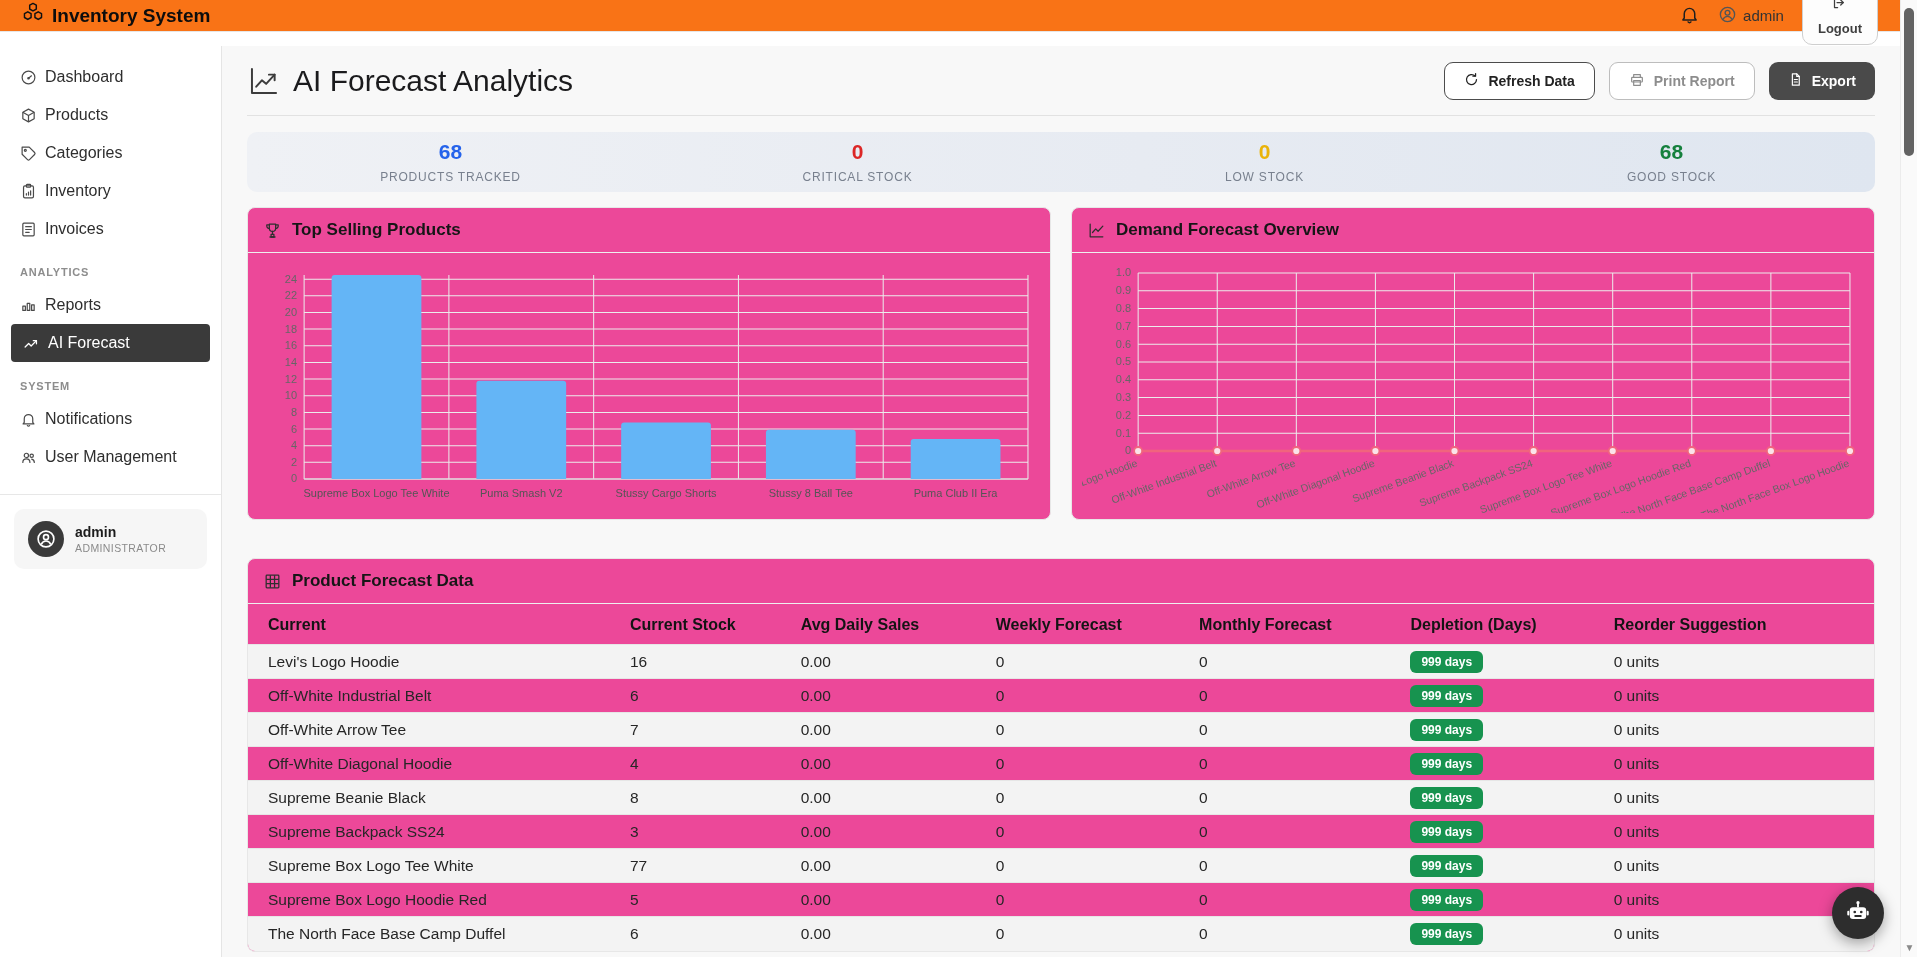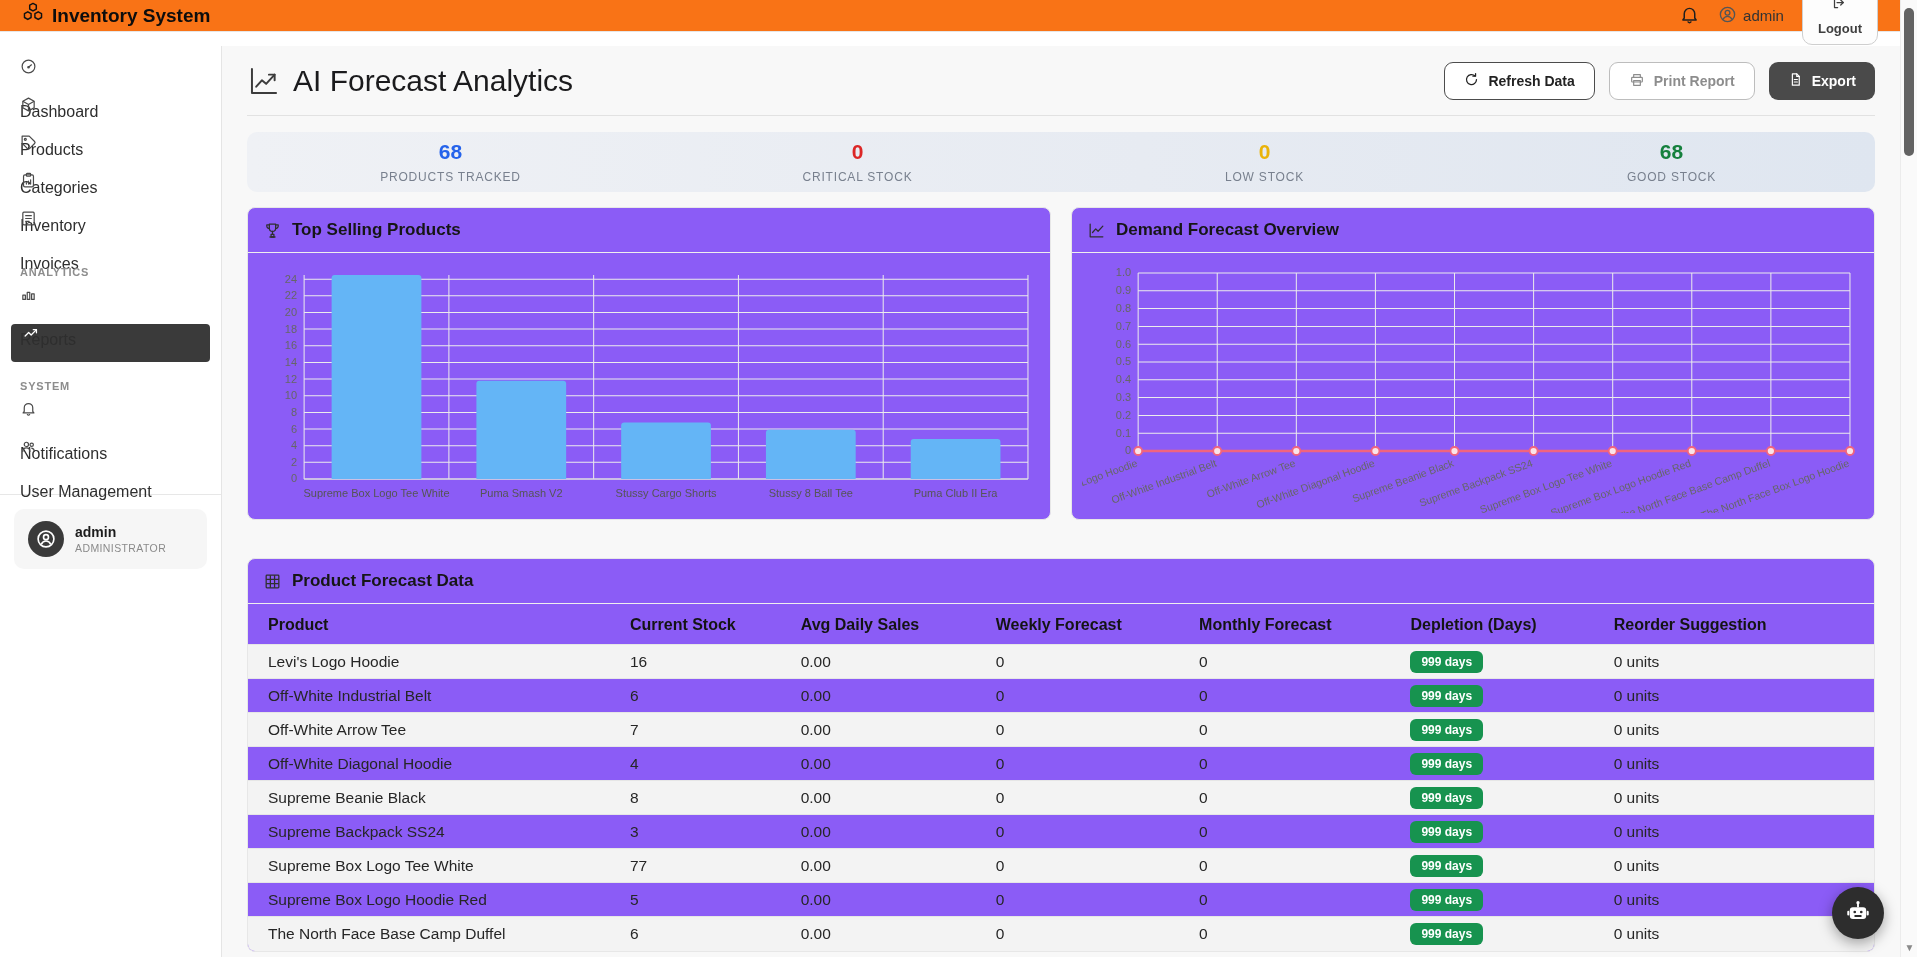--- a/index.html
+++ b/index.html
@@ -11,21 +11,21 @@
             border-bottom:1px solid #e6e6e6; display:flex; align-items:center; justify-content:space-between; padding:0 22px; z-index:5;}
   .brand { display:flex; align-items:center; gap:8px; font-size:19px; font-weight:bold; color:#0d0d0d; }
   .topbar-right { display:flex; align-items:center; gap:18px; }
   .icon-btn { background:none; border:none; color:#2b2b2b; display:flex; align-items:center; cursor:pointer; }
   .user-chip { display:flex; align-items:center; gap:6px; font-size:15px; color:#333; }
   .logout-btn { display:flex; align-items:center; gap:8px; border:1px solid #cfcfcf; background:#fdfdfd;
             border-radius:10px; padding:8px 15px; font-size:13px; font-weight:bold; color:#3f3f3f; cursor:pointer;flex-direction:column; }
 
   
   .sidebar { position:absolute; top:46px; left:0; bottom:0; width:222px; background:#fff; border-right:1px solid #e5e5e5; padding-top:12px; }
-  .side-item { display:flex; gap:28px; height:38px; padding:0 20px; font-size:16px; color:#2e2e2e; cursor:pointer;flex-direction:column; }
+  .side-item { display:flex; align-items:center; gap:8px; height:38px; padding:0 20px; font-size:16px; color:#2e2e2e; cursor:pointer; }
   .side-item .ic { display:flex; color:#4a4a4a; }
   .side-item.active { background:var(--active-bg,#3a3a3a); color:#fff; margin:0 11px 0 11px; padding:0 12px; border-radius:4px; }
   .side-item.active .ic { color:#fff; }
   .side-section { font-size:11px; font-weight:bold; letter-spacing:.8px; color:#8d8d8d; padding:18px 20px 8px; }
   .side-divider { border-top:1px solid #e7e7e7; margin:18px 0 14px; }
   .profile-card { margin:0 14px; background:#f6f6f6; border-radius:10px; padding:12px 14px; display:flex; align-items:center; gap:11px; }
   .avatar { width:36px; height:36px; border-radius:50%; background:#3a3a3a; color:#fff; display:flex; align-items:center; justify-content:center; }
   .profile-name { font-size:14px; font-weight:bold; color:#1c1c1c; }
   .profile-role { font-size:10.5px; color:#8a8a8a; letter-spacing:.4px; margin-top:2px;}
 
@@ -45,21 +45,21 @@
   
   .stats-bar { margin-top:16px; height:60px; border-radius:10px;
                background:linear-gradient(90deg,#eff1f5 0%,#e7ebf2 55%,#dfe6f0 100%);
                display:flex; align-items:center; }
   .stat { flex:1; text-align:center; }
   .stat-value { font-size:21px; font-weight:bold; }
   .stat-label { font-size:12px; color:#78808e; letter-spacing:.8px; margin-top:6px; }
 
   
   .charts-row { display:flex; gap:20px; margin-top:15px; }
-  .card { background:#8b5cf6; border:1px solid #e7e7e7; border-radius:8px; flex:1; overflow:hidden; }
+  .card { background:#ec4899; border:1px solid #e7e7e7; border-radius:8px; flex:1; overflow:hidden; }
   .card-head { display:flex; align-items:center; gap:10px; padding:12px 15px; border-bottom:1px solid #efefef; }
   .card-head .ic { display:flex; color:#2f2f2f; }
   .card-title { font-size:17px; font-weight:bold; color:#161616; }
   .chart-wrap { padding:8px 10px 6px; }
   .chart-wrap svg { display:block; width:100%; height:252px; }
 
   
   .table-card { margin-top:38px; }
   table { width:100%; border-collapse:collapse; }
   thead th { text-align:left; font-size:16px; font-weight:bold; color:#141414; padding:12px 8px 10px; }
@@ -453,21 +453,21 @@
         <col style="width:23%">
           <col style="width:10.5%">
           <col style="width:12%">
           <col style="width:12.5%">
         <col style="width:13%">
           <col style="width:12.5%">
           <col style="width:16.5%">
       </colgroup>
       <thead>
         <tr>
-          <th>Product</th>
+          <th>Current</th>
           <th>Current Stock</th>
           <th>Avg Daily Sales</th>
           <th>Weekly Forecast</th>
           <th>Monthly Forecast</th>
           <th>Depletion (Days)</th>
           <th>Reorder Suggestion</th>
         </tr>
       </thead>
       <tbody id="table-body">
           <tr>

